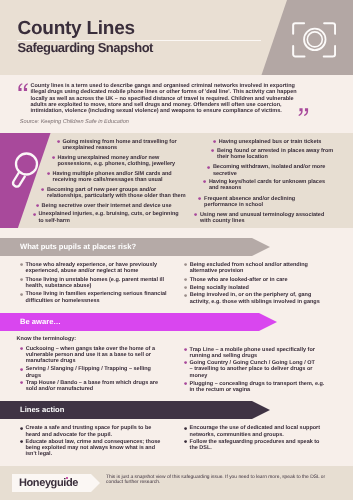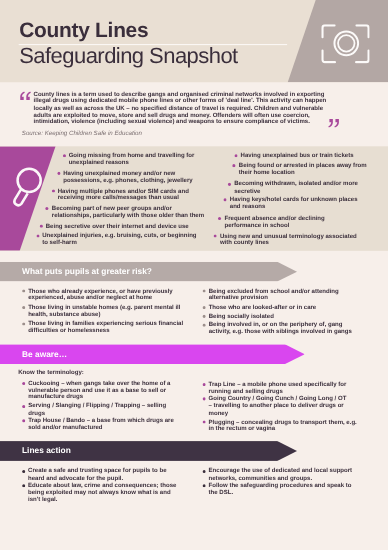--- a/index.html
+++ b/index.html
@@ -12,21 +12,21 @@
     -webkit-font-smoothing:antialiased;
     text-rendering:geometricPrecision;
   }
   .page { position:absolute; left:0; top:0; width:353px; height:500px; background:#F7EFEA; }
 
   
   .header { position:absolute; left:0; top:0; width:353px; height:75px; background:#E9DFD3; overflow:hidden; }
   .header-taupe { position:absolute; left:253px; top:0; width:100px; height:75px; background:#B3A7A4;
                   clip-path: polygon(34px 0, 100px 0, 100px 75px, 8.5px 75px); }
   .header-title { position:absolute; left:17.5px; top:19.2px; font-size:19px; font-weight:bold; color:#3A2E3B; letter-spacing:-0.25px; line-height:1; }
-  .header-sub { position:absolute; left:17.5px; top:41.2px; font-size:20px; font-weight:normal; color:#3A2E3B; letter-spacing:-0.5px; line-height:1; }
+  .header-sub { position:absolute; left:17.5px; top:41.2px; font-size:13px; font-weight:bold; color:#3A2E3B; letter-spacing:-0.5px; line-height:1; }
   .cam-icon { position:absolute; left:292.2px; top:22.2px; width:44.25px; height:35.65px; }
   .hdr-rule { position:absolute; left:17px; top:39.8px; width:244px; height:1.1px; background:#FBF7F4; }
 
   
   .quote { position:absolute; left:0; top:75px; width:353px; height:57px; background:#F7EFEA; }
   .qmark { position:absolute; }
   .qmark svg { display:block; }
   .quote-text { position:absolute; left:30.5px; top:8.1px; width:276px; font-size:5.5px; line-height:6.3px; color:#3A2E3B; font-weight:bold; }
   .quote-src { position:absolute; left:19.8px; top:44.7px; font-size:5.6px; font-style:italic; color:#7A6E70; line-height:1; }
 
@@ -157,21 +157,21 @@
           </svg>
         </span><span>Frequent absence and/or declining performance in school</span></div>
     <div class="bul m" style="left:194.9px;top:211.8px;width:130.6px;"><span class="dot">
           <svg viewBox="0 0 10 10">
             <circle cx="5" cy="5" r="4.4"></circle>
           </svg>
         </span><span>Using new and unusual terminology associated with county lines</span></div>
   </div>
 
   <div class="band" style="top:238px;width:270px;background:#B5AAA7;clip-path:polygon(0 0, 252px 0, 270px 9px, 252px 18px, 0 18px);">
-    <div class="band-label">What puts pupils at greater risk?</div>
+    <div class="band-label">What puts pupils at places risk?</div>
   </div>
   <div>
     <div class="bul g" style="left:20.6px;top:261.7px;width:137.6px;"><span class="dot">
           <svg viewBox="0 0 10 10">
             <circle cx="5" cy="5" r="4.4"></circle>
           </svg>
         </span><span>Those who already experience, or have previously experienced, abuse and/or neglect at home</span></div>
     <div class="bul g" style="left:20.6px;top:276.6px;width:144.6px;"><span class="dot">
           <svg viewBox="0 0 10 10">
             <circle cx="5" cy="5" r="4.4"></circle>
@@ -266,14 +266,20 @@
             <circle cx="5" cy="5" r="4.4"></circle>
           </svg>
         </span><span>Encourage the use of dedicated and local support networks, communities and groups.</span></div>
     <div class="bul d" style="left:184.6px;top:438.6px;width:136.1px;"><span class="dot">
           <svg viewBox="0 0 10 10">
             <circle cx="5" cy="5" r="4.4"></circle>
           </svg>
         </span><span>Follow the safeguarding procedures and speak to the DSL.</span></div>
   </div>
 
+  <div class="footer">
+    <div class="logo-shape"></div>
+    <div class="logo-text">Honeyguide</div>
+    <div class="logo-dot"></div>
+    <div class="footer-note">This is just a snapshot view of this safeguarding issue. If you need to learn more, speak to the DSL or conduct further research.</div>
+  </div>
 
 </div>
 
 </body></html>

